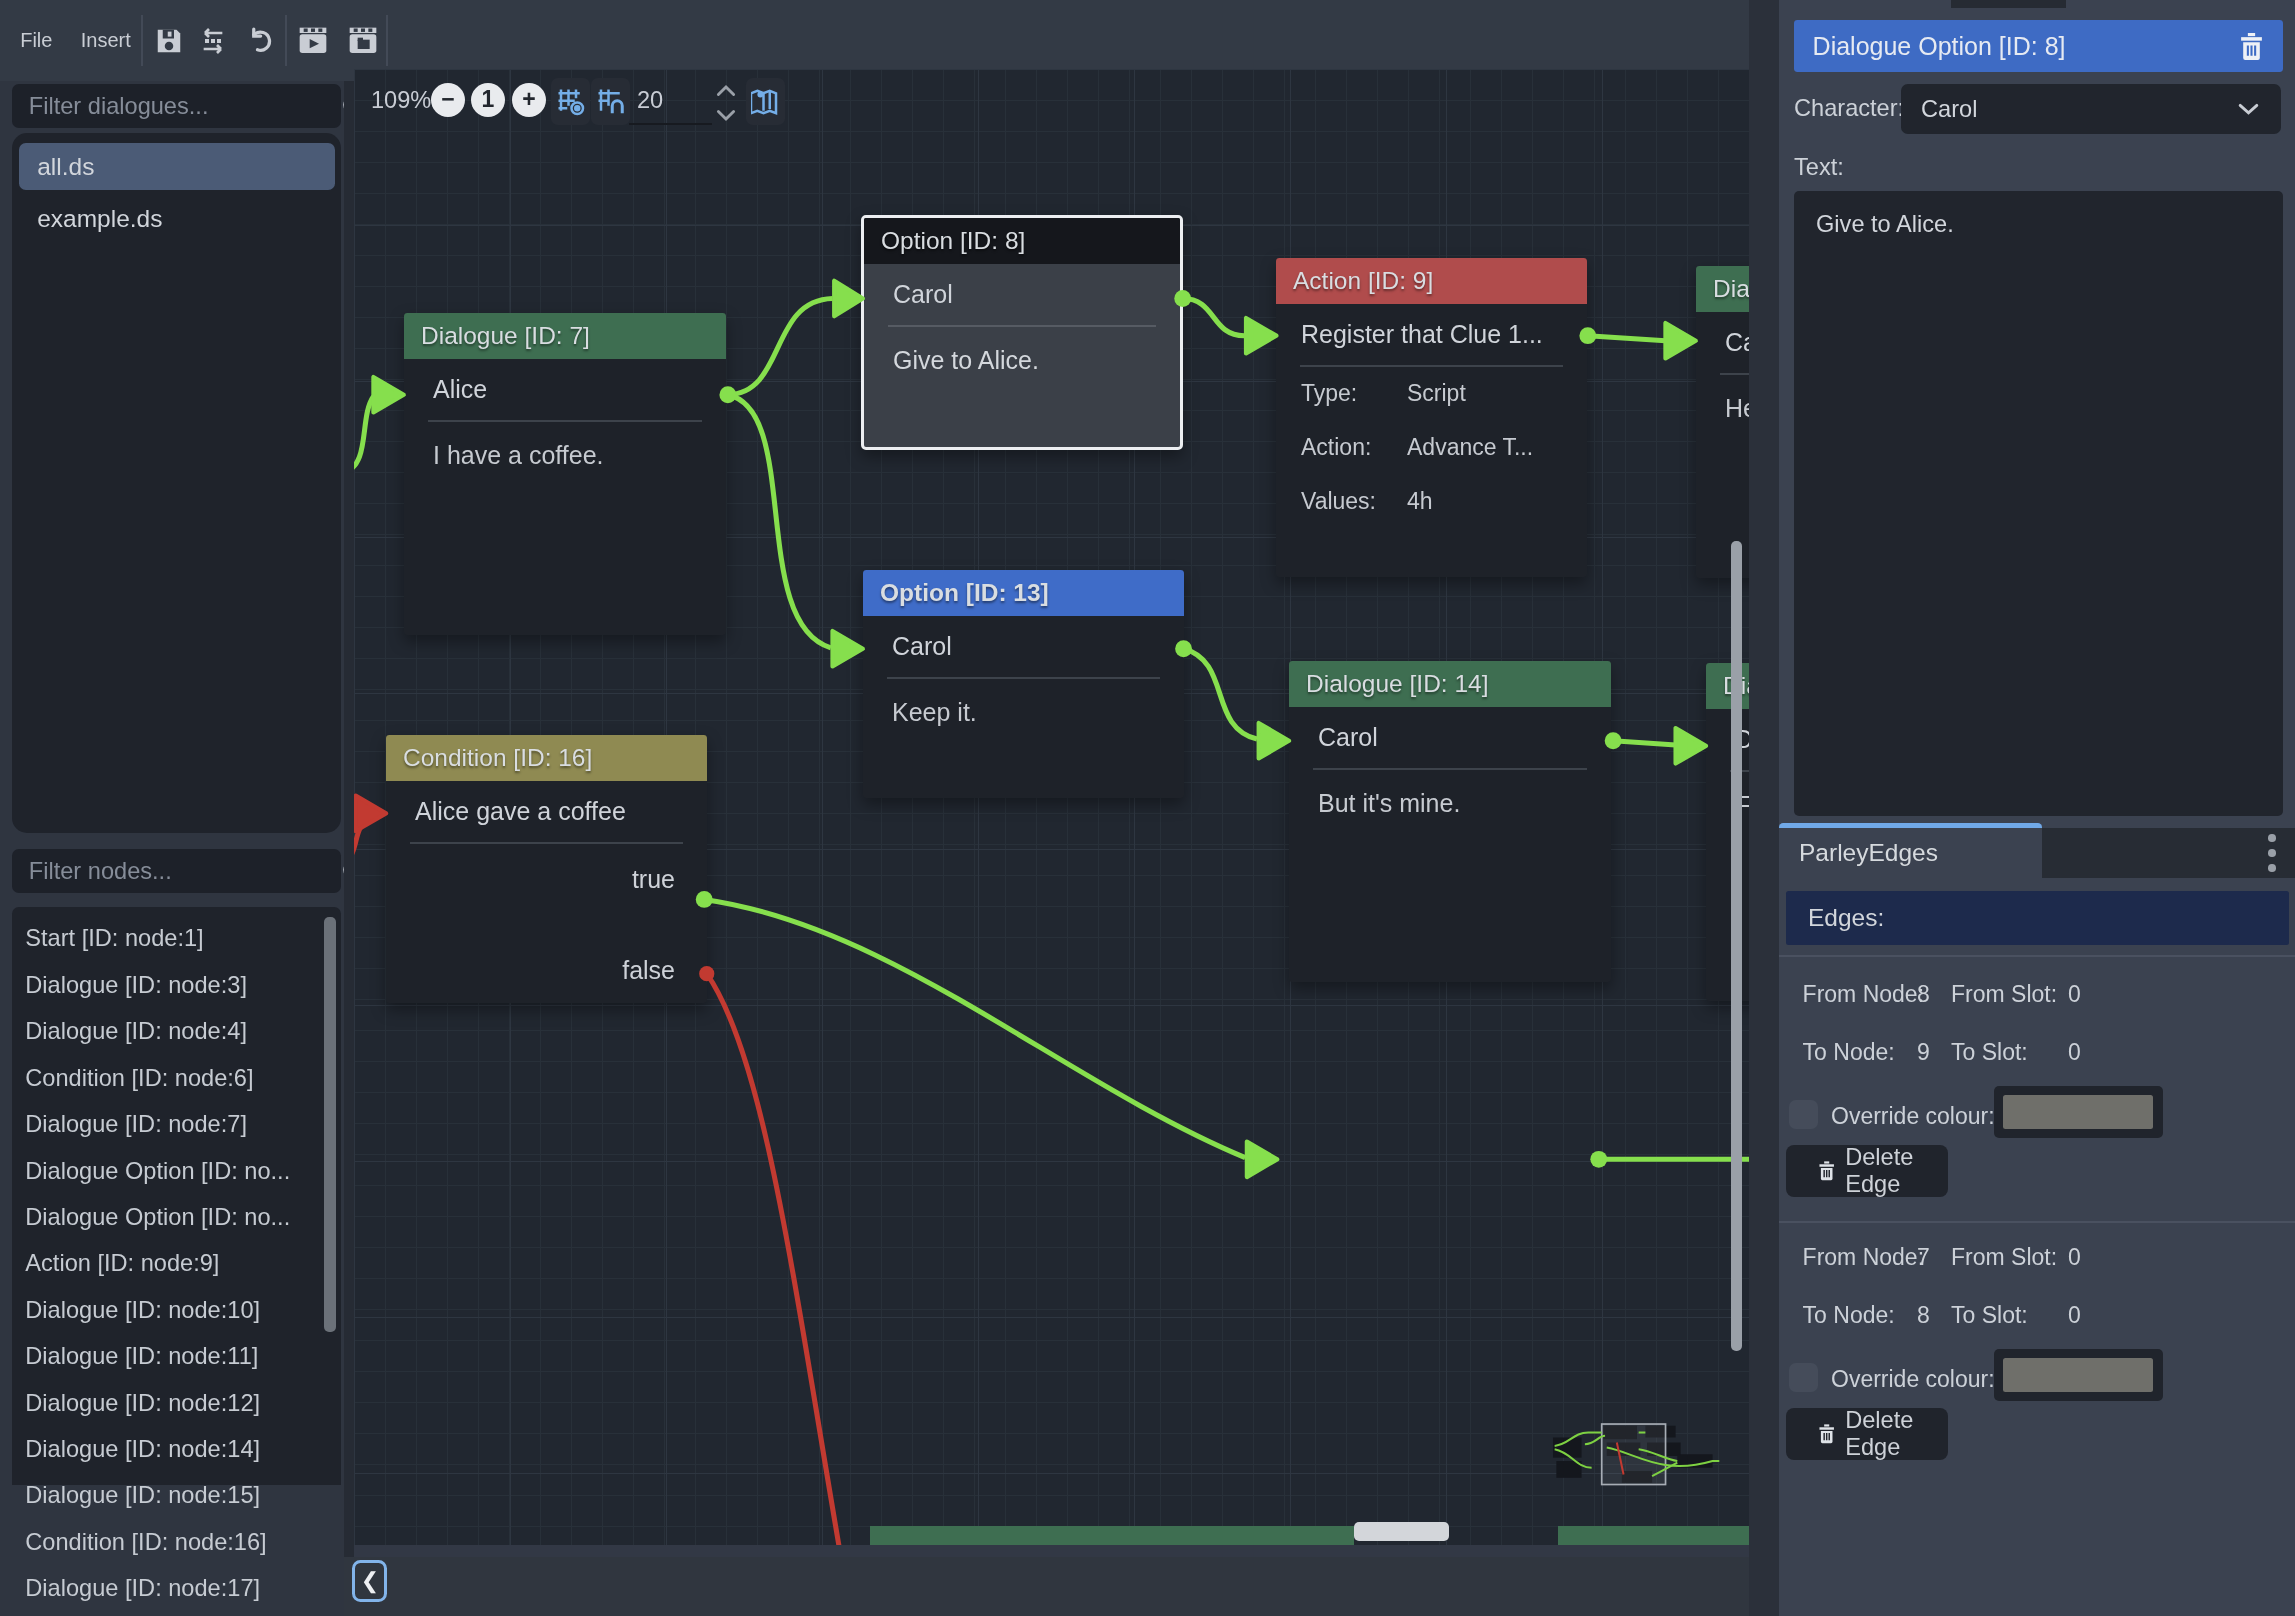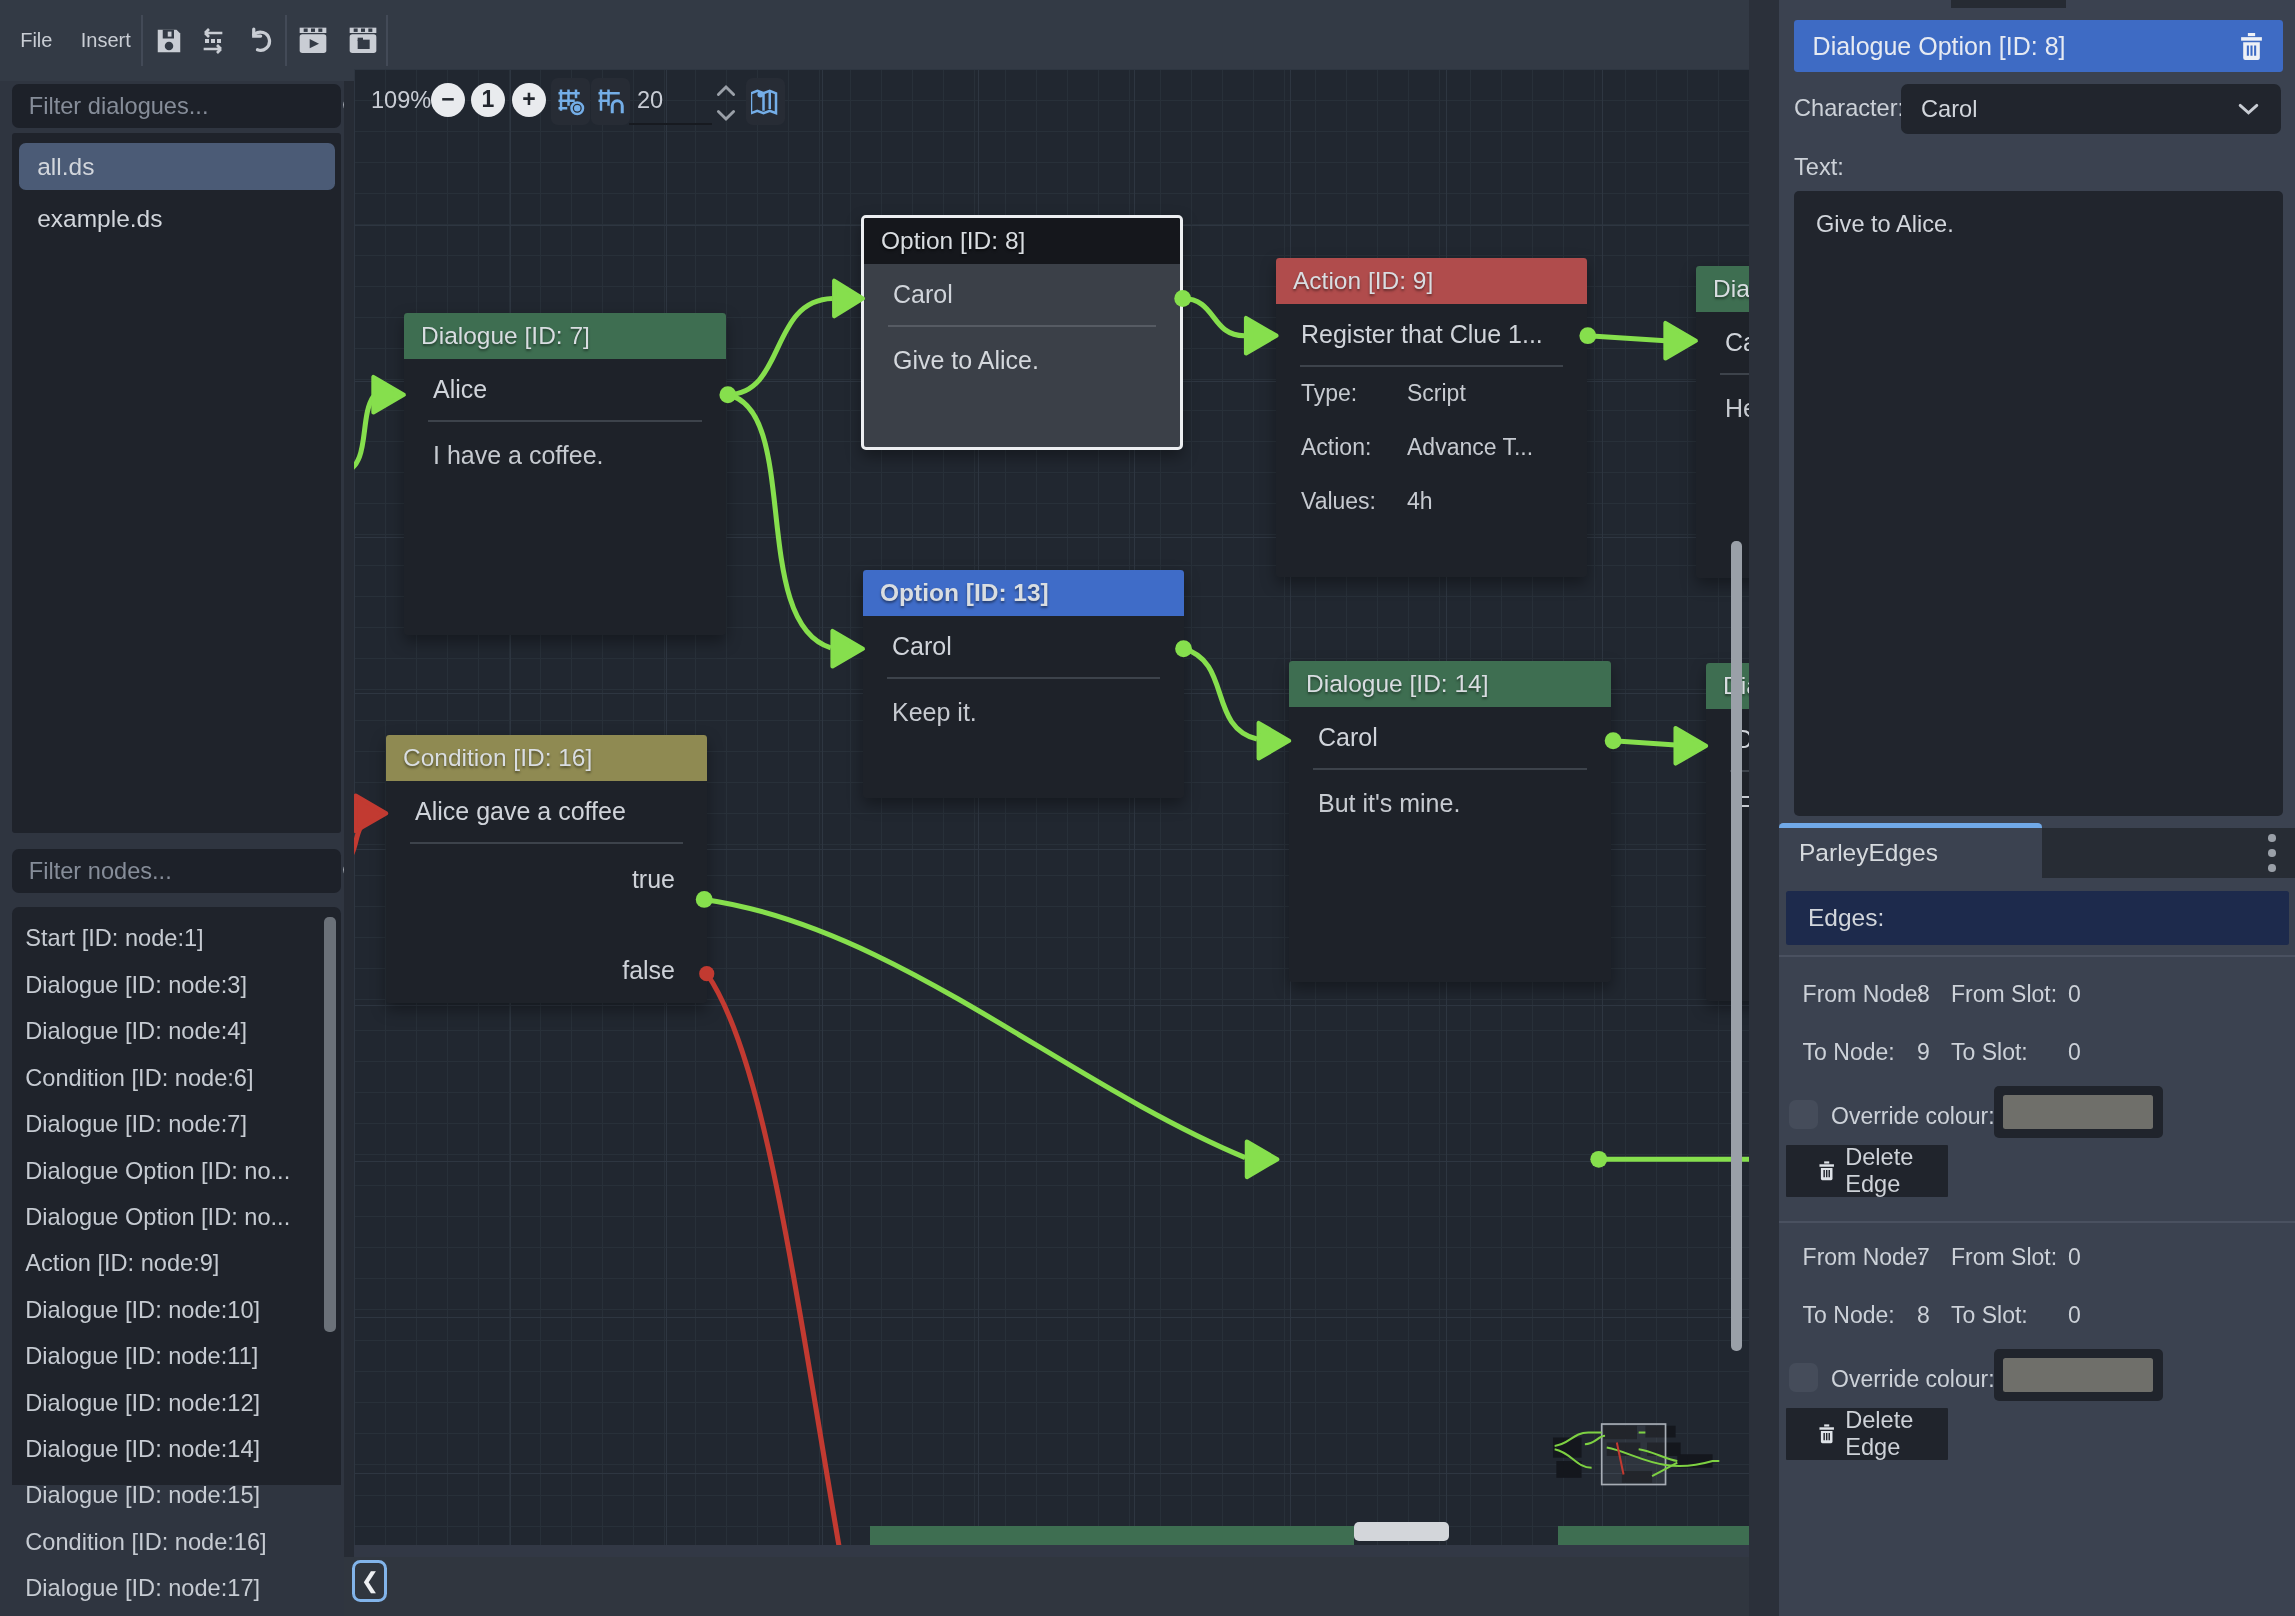--- a/index.html
+++ b/index.html
@@ -15,21 +15,21 @@
   .vsep { position:absolute; top:15px; width:1.7px; height:51px; background:#434a57; }
   .tb-icon { position:absolute; top:23.6px; width:37px; height:34px; display:flex; align-items:center; justify-content:center; }
 
   
   #sidebar { left:0; top:81px; width:344px; height:1536px; background:#2f3540; }
   .filter-box { position:absolute; left:11.8px; width:329px; height:44px; background:#1d2129;
     border-radius:6.8px; display:flex; align-items:center; }
   .filter-box input { flex:1; background:transparent; border:none; outline:none;
     font-family:"Liberation Sans",sans-serif; font-size:23.6px; color:#cfd3da; padding:0 0 0 17px; }
   .filter-box input::placeholder { color:#868d99; }
-  .list-well { position:absolute; left:11.8px; width:329px; background:#1f232b; border-radius:3px; }
+  .list-well { position:absolute; left:11.8px; width:329px; background:#1f232b; border-radius:15px; }
   .file-item { position:absolute; left:6.8px; width:316px; height:47px; border-radius:6.8px;
     display:flex; align-items:center; padding-left:18.6px; font-size:24.5px; color:#d2d6dc; }
   .file-item.sel { background:#4b5b76; }
   .node-item { position:absolute; left:13.5px; right:25px; height:46px; display:flex; align-items:center;
     font-size:23.6px; color:#c6cbd2; white-space:nowrap; overflow:hidden; }
   .scroll-thumb { position:absolute; border-radius:5px; background:#6b7179; }
 
   
   #canvas { left:354px; top:69px; width:1395px; height:1476px; overflow:hidden;
     background-color:#212730;
@@ -98,21 +98,21 @@
   .hdiv { position:absolute; left:1779px; width:516px; height:1.7px; background:#4a5160; }
 
   .edge-block { position:absolute; left:1779px; width:516px; height:263px; }
   .eb-label { position:absolute; font-size:23px; color:#ccd1d8; }
   .checkbox { position:absolute; width:29px; height:29px; border-radius:6.8px; background:#454c5a; }
   .swatch-outer { position:absolute; left:215px; width:169px; height:52px;
     background:#20242c; border-radius:5px; }
   .swatch-inner { position:absolute; left:9.3px; top:9.3px; width:150px; height:34px;
     background:#6f6f6a; border-radius:2.5px; }
   .del-btn { position:absolute; left:6.8px; top:174px; width:162px; height:52px;
-    background:#20242c; border-radius:1px; display:flex; align-items:center;
+    background:#20242c; border-radius:8px; display:flex; align-items:center;
     padding-left:32px; font-size:23.6px; color:#ced2d8; gap:10px; }
 
   
   #bottomstrip { left:344px; top:1557px; width:1405px; height:60px; background:#30363f; }
   #collapse-btn { left:8.4px; top:3.4px; width:35px; height:42px; border:3.4px solid #82b4ea;
     border-radius:8.4px; display:flex; align-items:center; justify-content:center;
     font-size:22px; color:#eef0f3; background:transparent; position:absolute; }
 
   .green-bar { position:absolute; height:19.4px; background:#3e6e51; }
   svg { display:block; }

